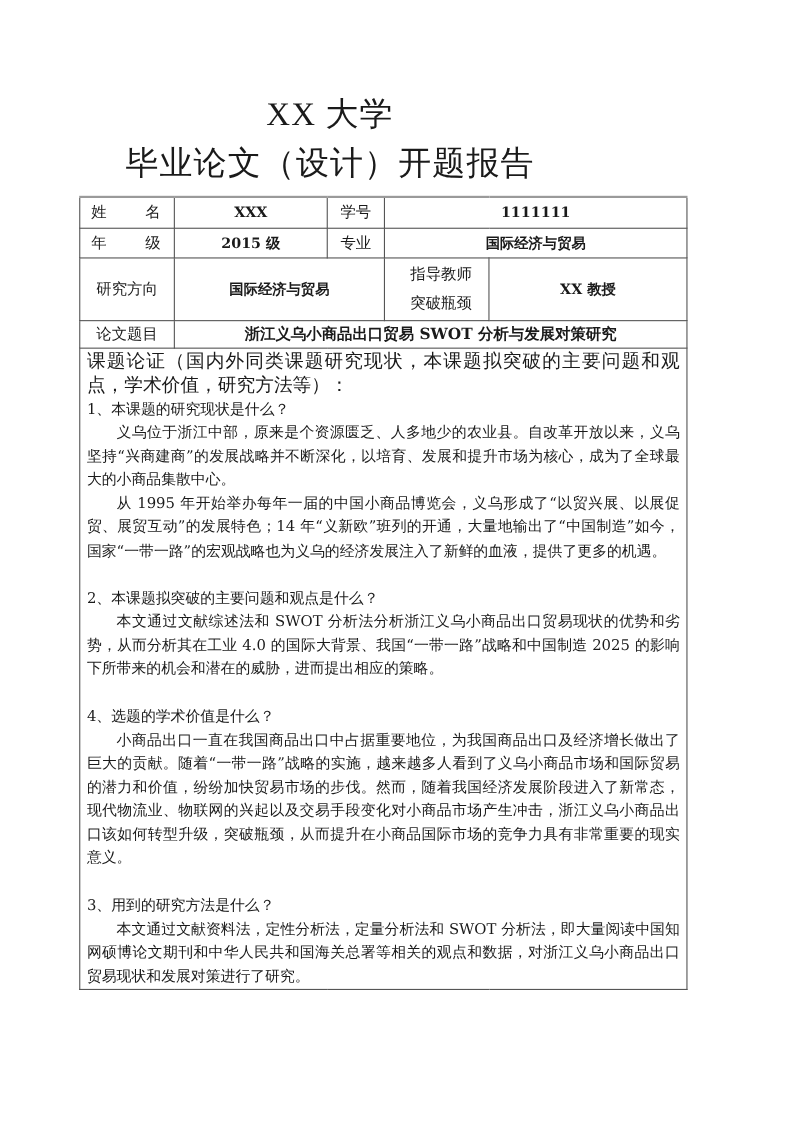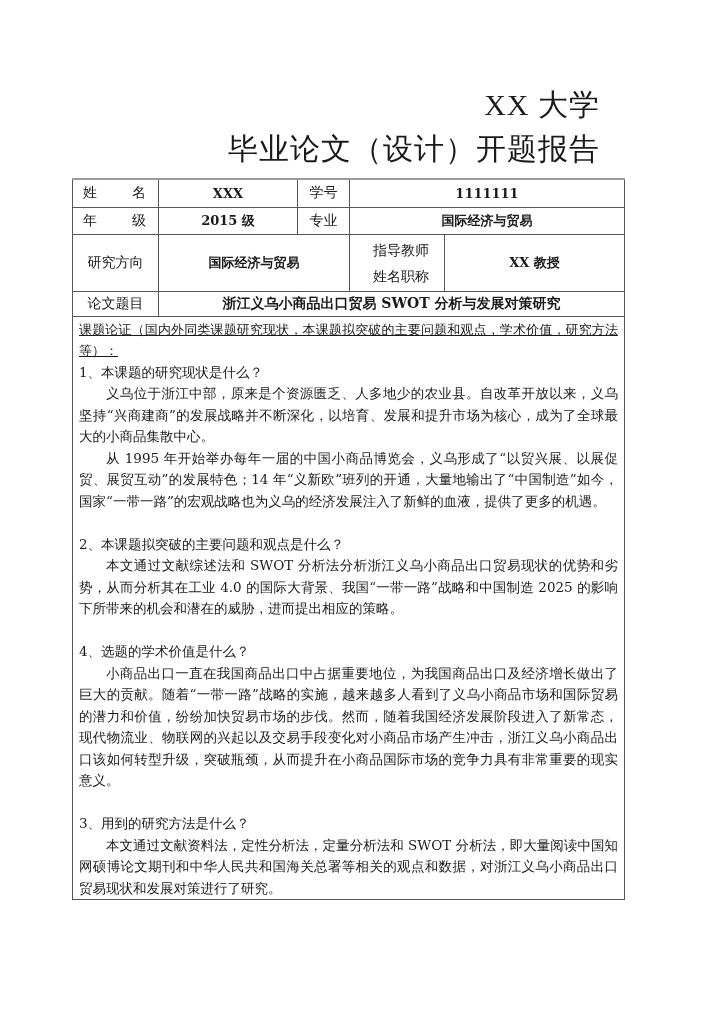--- a/index.html
+++ b/index.html
@@ -13,21 +13,21 @@
       position: relative;
       overflow: hidden;
       font-family: "DejaVu Serif", "Liberation Serif", serif;
       color: #1a1a1a;
     }
     .title-block {
       position: absolute;
       top: 84px;
       left: 0;
       width: 600px;
-      text-align: right;
+      text-align: center;
     }
     .title-university {
       font-family: "Liberation Serif", "DejaVu Serif", serif;
       font-size: 30px;
       line-height: 42px;
       height: 42px;
       letter-spacing: 1px;
     }
     .title-report {
       font-family: "DejaVu Sans", "Liberation Sans", sans-serif;
@@ -92,22 +92,21 @@
       text-align: justify;
     }
     .body-cell .indent {
       text-indent: 2em;
     }
     .body-cell .gap {
       height: 21.5px;
     }
     .heading-line {
       font-family: "DejaVu Sans", "Liberation Sans", sans-serif;
-      font-size: 13px;
-      text-decoration: underline;
+      font-size: 17px;
     }
   </style>
 </head>
 <body>
 
 <div class="title-block">
   <div class="title-university">XX 大学</div>
   <div class="title-report">毕业论文（设计）开题报告</div>
 </div>
 
@@ -140,21 +139,21 @@
     </td>
     <td class="val">2015 级</td>
     <td class="label">专业</td>
     <td class="val" colspan="2">国际经济与贸易</td>
   </tr>
   <tr style="height:57px">
     <td class="label">研究方向</td>
     <td class="val" colspan="2">国际经济与贸易</td>
     <td class="advisor-label">
       <div>指导教师</div>
-      <div>姓名职称</div>
+      <div>突破瓶颈</div>
     </td>
     <td class="val">XX 教授</td>
   </tr>
   <tr style="height:25px">
     <td class="label">论文题目</td>
     <td class="val" colspan="4" style="font-size:14px">浙江义乌小商品出口贸易 SWOT 分析与发展对策研究</td>
   </tr>
   <tr style="height:546px">
     <td colspan="5" class="body-cell">
       <p class="heading-line">课题论证（国内外同类课题研究现状，本课题拟突破的主要问题和观点，学术价值，研究方法等）：</p>

